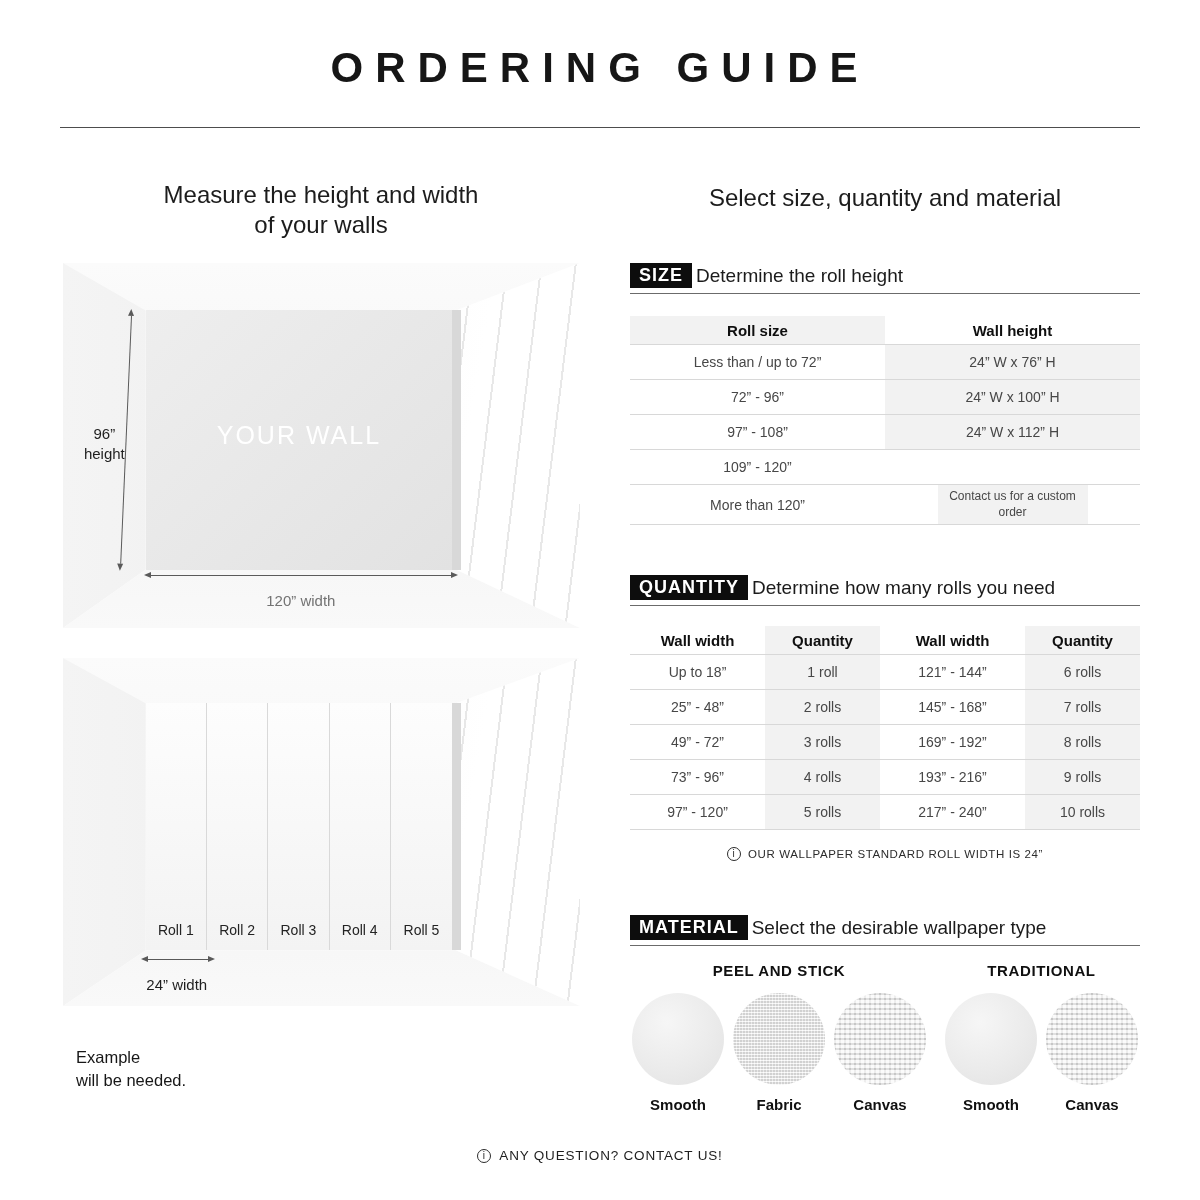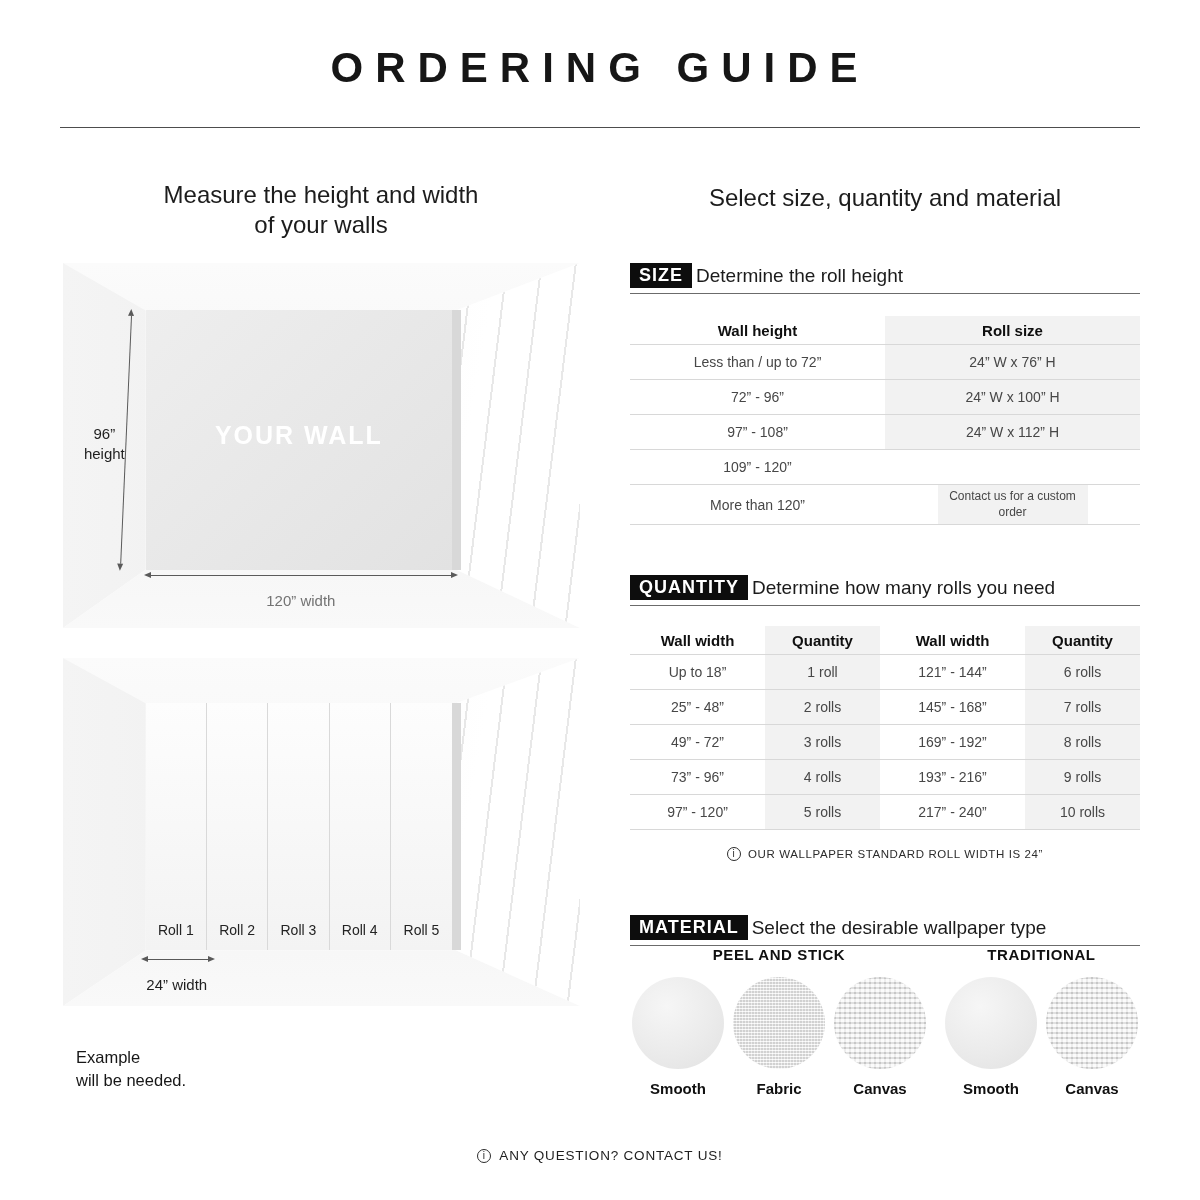--- a/index.html
+++ b/index.html
@@ -45,21 +45,21 @@
     clip-path:polygon(76% 13%, 100% 0%, 100% 100%, 76% 84%);
     background-image:
       repeating-linear-gradient(97deg, transparent 0 32px, rgba(0,0,0,0.09) 32px 34px),
       linear-gradient(100deg,#e7e7e7 0%,#f6f6f6 30%,#ffffff 75%); }
   .room .back-wall { position:absolute; left:16%; top:13%; width:61%; height:71%;
     background:linear-gradient(135deg,#eeeeee,#e2e2e2);
     border-right:9px solid #d8d8d8; }
 
   .your-wall {
     position:absolute; left:0; right:0; top:48%; transform:translateY(-50%);
-    text-align:center; color:#ffffff; font-weight:700;
+    text-align:center; color:#ffffff; font-weight:400;
     font-size:25px; letter-spacing:2px;
   }
 
   .arrow-v { position:absolute; width:1px; background:#5a5a5a; }
   .arrow-v::before, .arrow-v::after { content:""; position:absolute; left:-3px;
     border-left:3.5px solid transparent; border-right:3.5px solid transparent; }
   .arrow-v::before { top:-7px; border-bottom:7px solid #5a5a5a; }
   .arrow-v::after  { bottom:-7px; border-top:7px solid #5a5a5a; }
 
   .arrow-h { position:absolute; height:1px; background:#5a5a5a; }
@@ -122,21 +122,21 @@
   .small-note { font-size:12px; line-height:1.3; max-width:150px; margin:0 auto; }
 
   .note-row { margin-top:17px; display:flex; align-items:center;
     justify-content:center; gap:7px; font-size:11.5px;
     letter-spacing:0.6px; color:#2c2c2c; }
 
   .info-icon { display:inline-flex; width:14px; height:14px; flex:0 0 14px;
     border:1px solid #2c2c2c; border-radius:50%; align-items:center;
     justify-content:center; font-size:10px; font-style:normal; line-height:1; }
 
-  .mat-groups { display:flex; justify-content:space-between; }
+  .mat-groups { display:flex; justify-content:space-between; margin-top:16px; }
   .mat-group { text-align:center; }
   .mat-group-title { font-weight:700; font-size:15px; letter-spacing:0.6px; color:#101010; }
   .swatch-row { display:flex; gap:5px; margin-top:14px; justify-content:center; }
   .swatch { width:96px; display:flex; flex-direction:column; align-items:center; }
   .swatch-circle { width:92px; height:92px; border-radius:50%; }
   .swatch-label { margin-top:11px; font-weight:700; font-size:15px; color:#101010; }
 
   .tex-smooth { background:radial-gradient(circle at 38% 32%, #f6f6f6 0%, #ebebeb 55%, #e1e1e1 100%); }
   .tex-fabric { background-color:#eeeeee; background-image:
       repeating-linear-gradient(0deg,  rgba(255,255,255,0.7) 0 1px, rgba(150,150,150,0.18) 1px 3px),
@@ -200,22 +200,22 @@
 
   <h2 class="right-heading">Select size, quantity and material</h2>
 
   <section class="section" id="size-section">
     <div class="section-head">
       <span class="badge">SIZE</span>
       <span class="section-sub">Determine the roll height</span>
     </div>
     <div class="tbl size-tbl">
       <div class="trow thead">
+        <div class="cell shaded">Roll size</div>
         <div class="cell">Wall height</div>
-        <div class="cell shaded">Roll size</div>
       </div>
       <div class="trow">
         <div class="cell">Less than / up to 72”</div>
         <div class="cell shaded">24” W x 76” H</div>
       </div>
       <div class="trow">
         <div class="cell">72” - 96”</div>
         <div class="cell shaded">24” W x 100” H</div>
       </div>
       <div class="trow">

